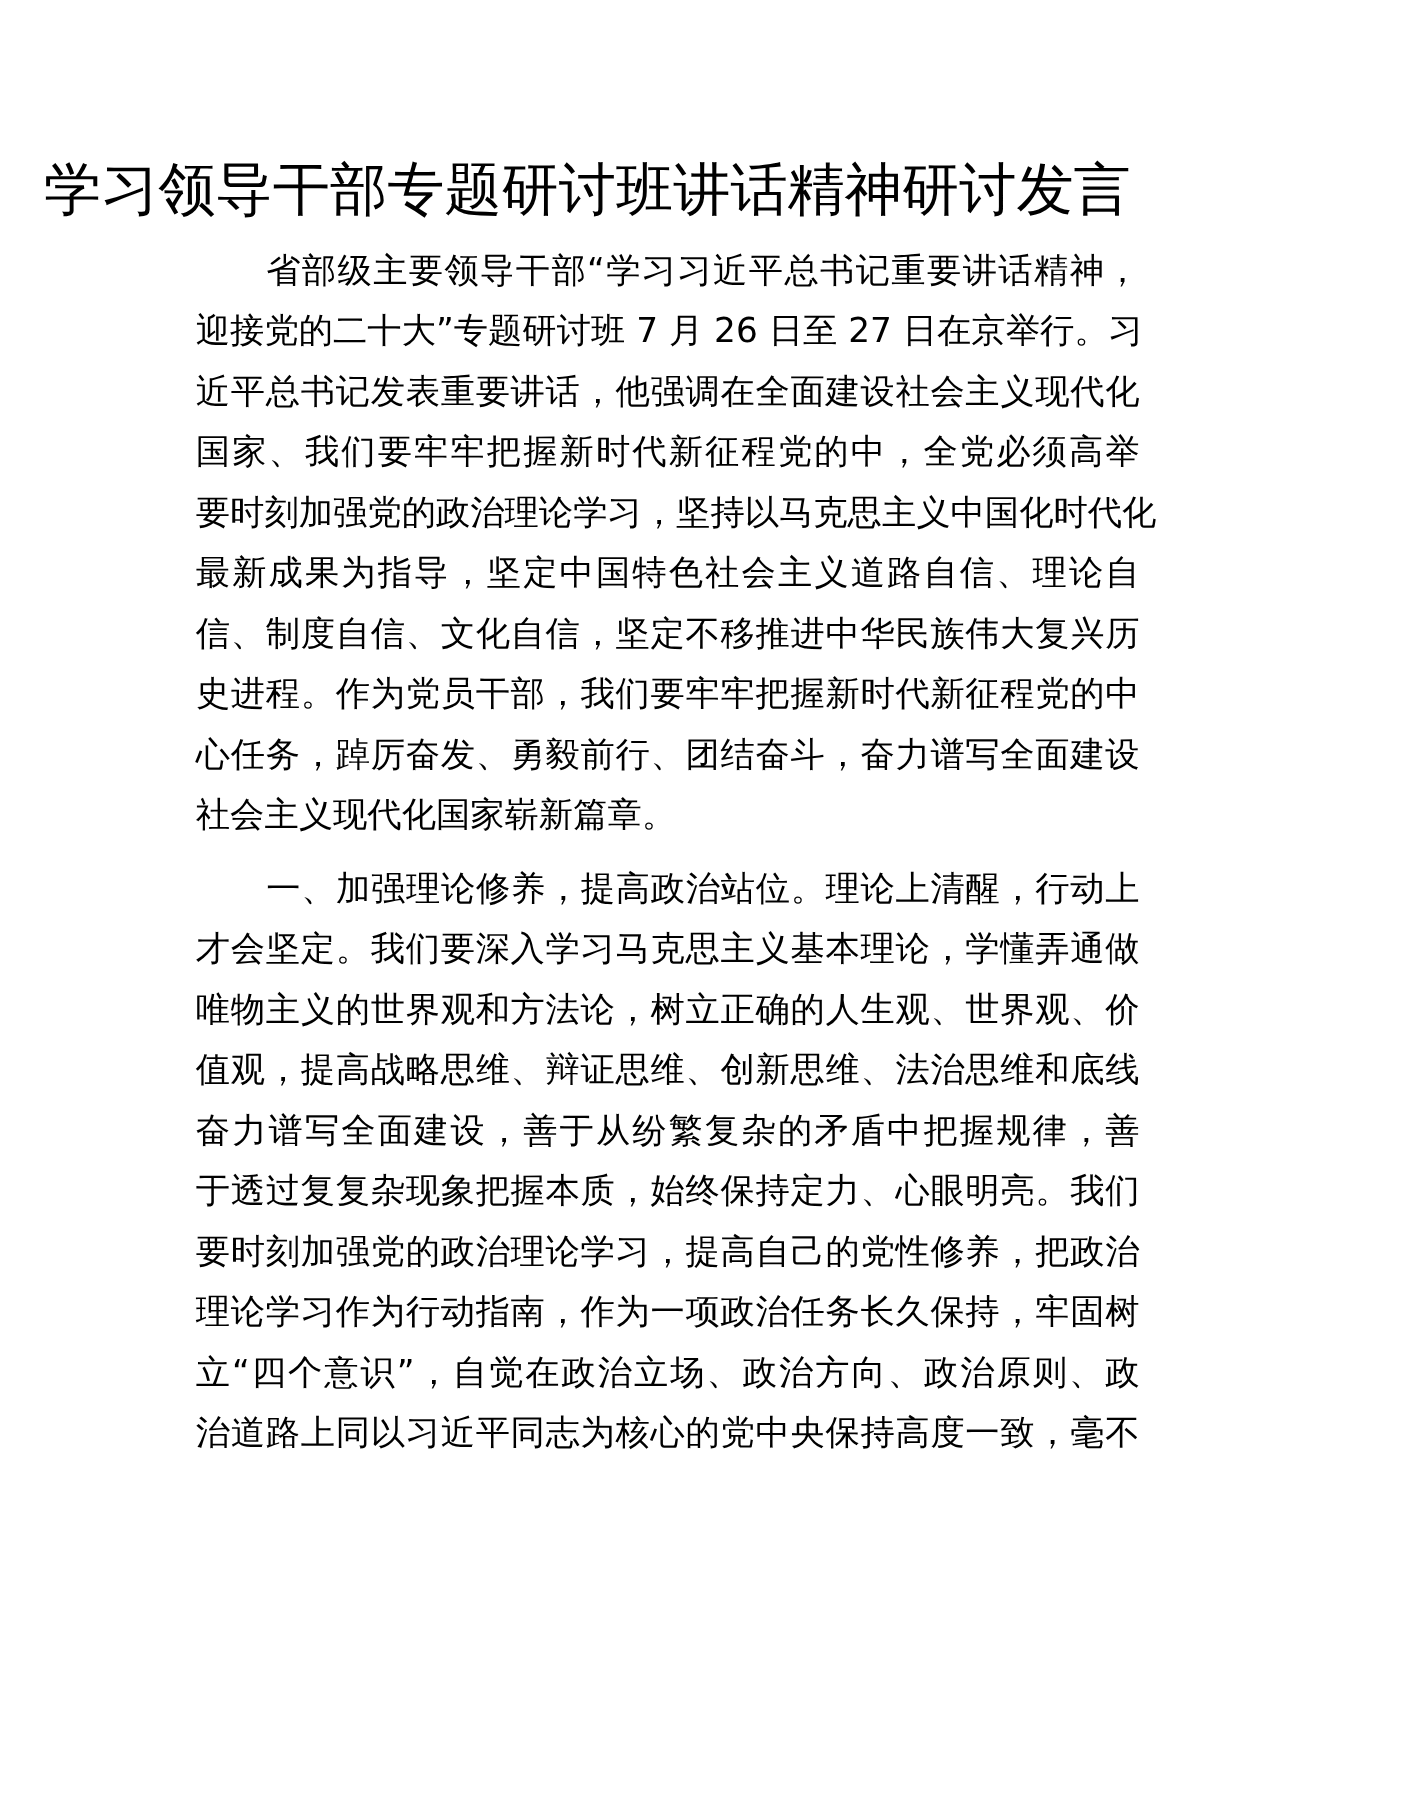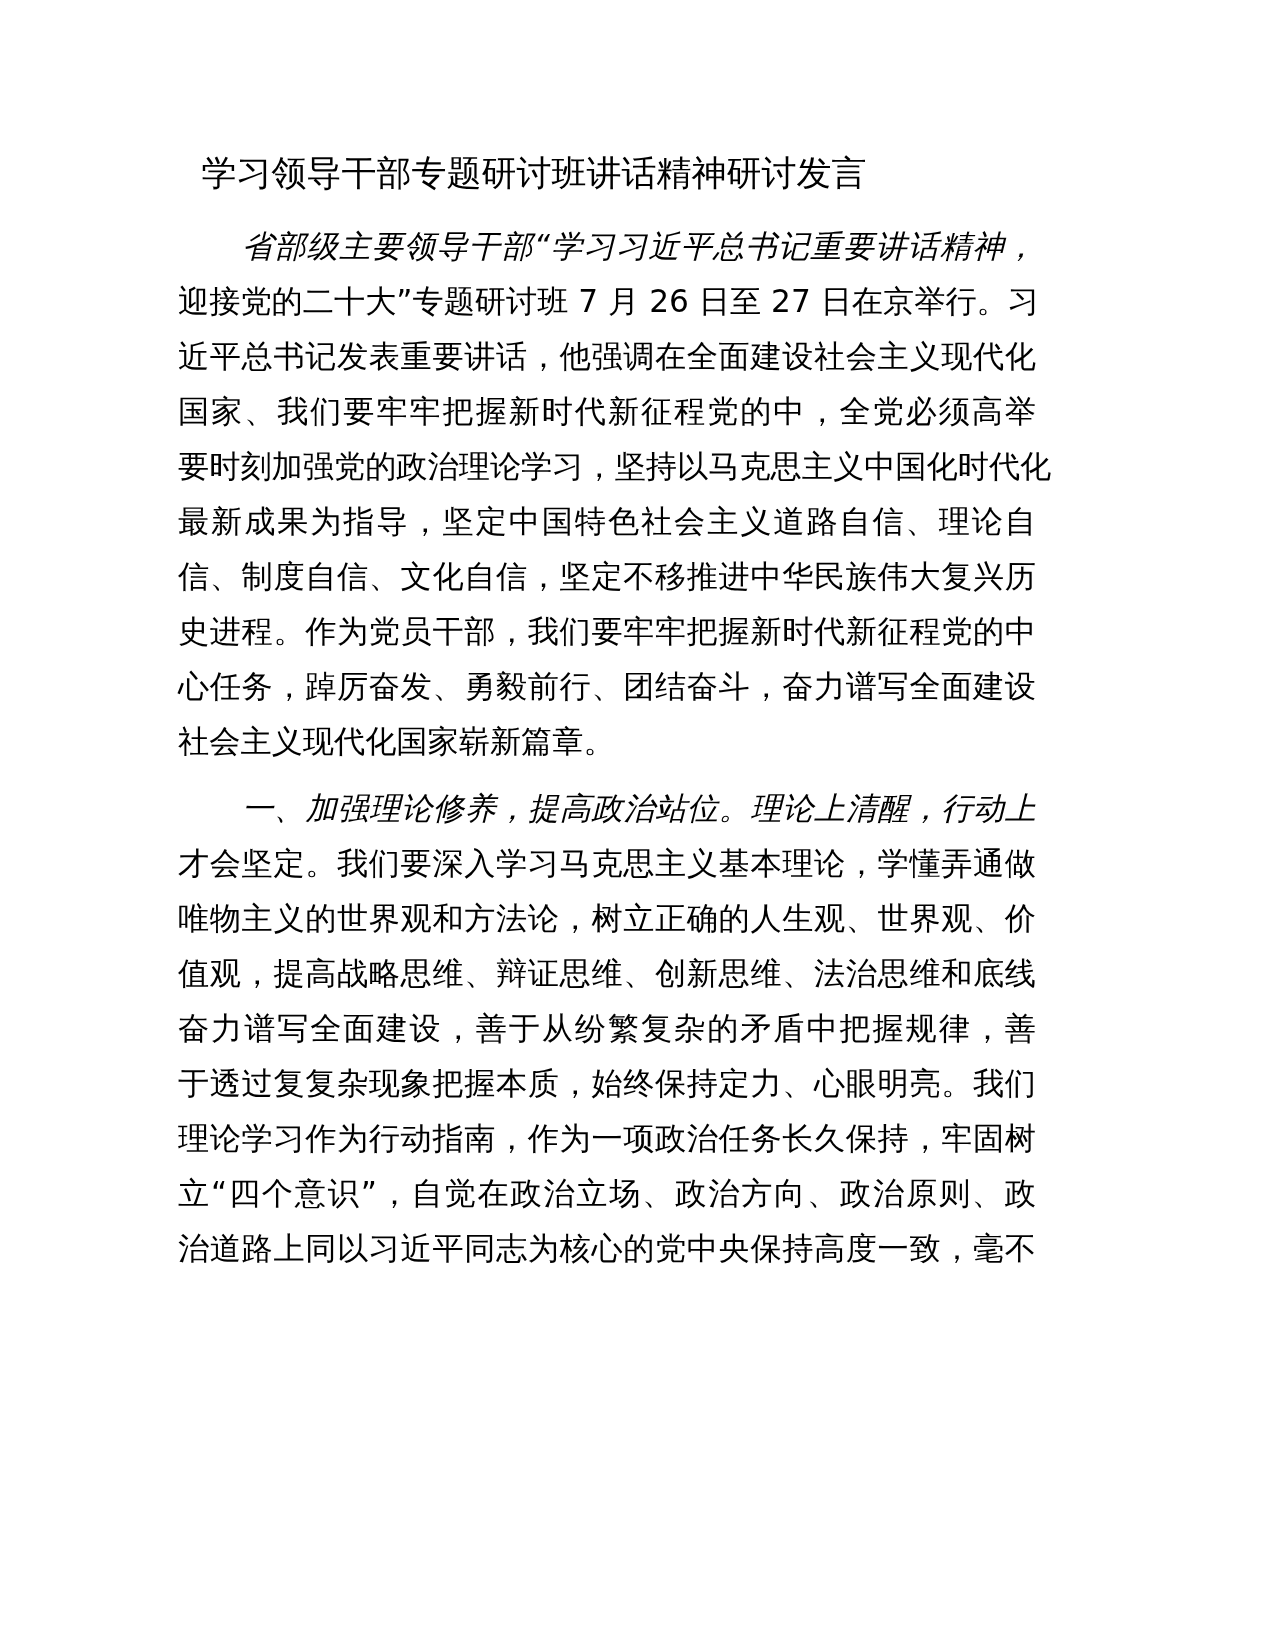--- a/index.html
+++ b/index.html
@@ -21,21 +21,21 @@
     width: 1275px;
     height: 1650px;
     background: #ffffff;
   }
   .title {
     position: absolute;
     top: 148px;
     left: 0;
     width: 1068px;
     text-align: center;
-    font-size: 35px;
+    font-size: 52px;
     line-height: 50px;
     letter-spacing: 0px;
     white-space: nowrap;
   }
   .body-text {
     position: absolute;
     left: 178px;
     top: 219px;
     width: 858px;
   }
@@ -43,21 +43,20 @@
     display: block;
     height: 55px;
     line-height: 55px;
     font-size: 31.2px;
     white-space: nowrap;
     text-align: justify;
     text-align-last: justify;
   }
   .line.indent {
     padding-left: 64px;
-    font-style: italic;
   }
   .line.last {
     text-align-last: left;
   }
   .para-gap {
     display: block;
     height: 12px;
   }
 </style>
 </head>
@@ -80,18 +79,19 @@
       <span class="line last">社会主义现代化国家崭新篇章。</span>
     </div>
     <span class="para-gap"></span>
     <div class="paragraph">
       <span class="line indent">一、加强理论修养，提高政治站位。理论上清醒，行动上</span>
       <span class="line">才会坚定。我们要深入学习马克思主义基本理论，学懂弄通做</span>
       <span class="line">唯物主义的世界观和方法论，树立正确的人生观、世界观、价</span>
       <span class="line">值观，提高战略思维、辩证思维、创新思维、法治思维和底线</span>
       <span class="line">奋力谱写全面建设，善于从纷繁复杂的矛盾中把握规律，善</span>
       <span class="line">于透过复复杂现象把握本质，始终保持定力、心眼明亮。我们</span>
+      <span class="line">要时刻加强党的政治理论学习，提高自己的党性修养，把政治</span>
       <span class="line">理论学习作为行动指南，作为一项政治任务长久保持，牢固树</span>
       <span class="line">立“四个意识”，自觉在政治立场、政治方向、政治原则、政</span>
       <span class="line">治道路上同以习近平同志为核心的党中央保持高度一致，毫不</span>
     </div>
   </div>
 </div>
 
 </body></html>

